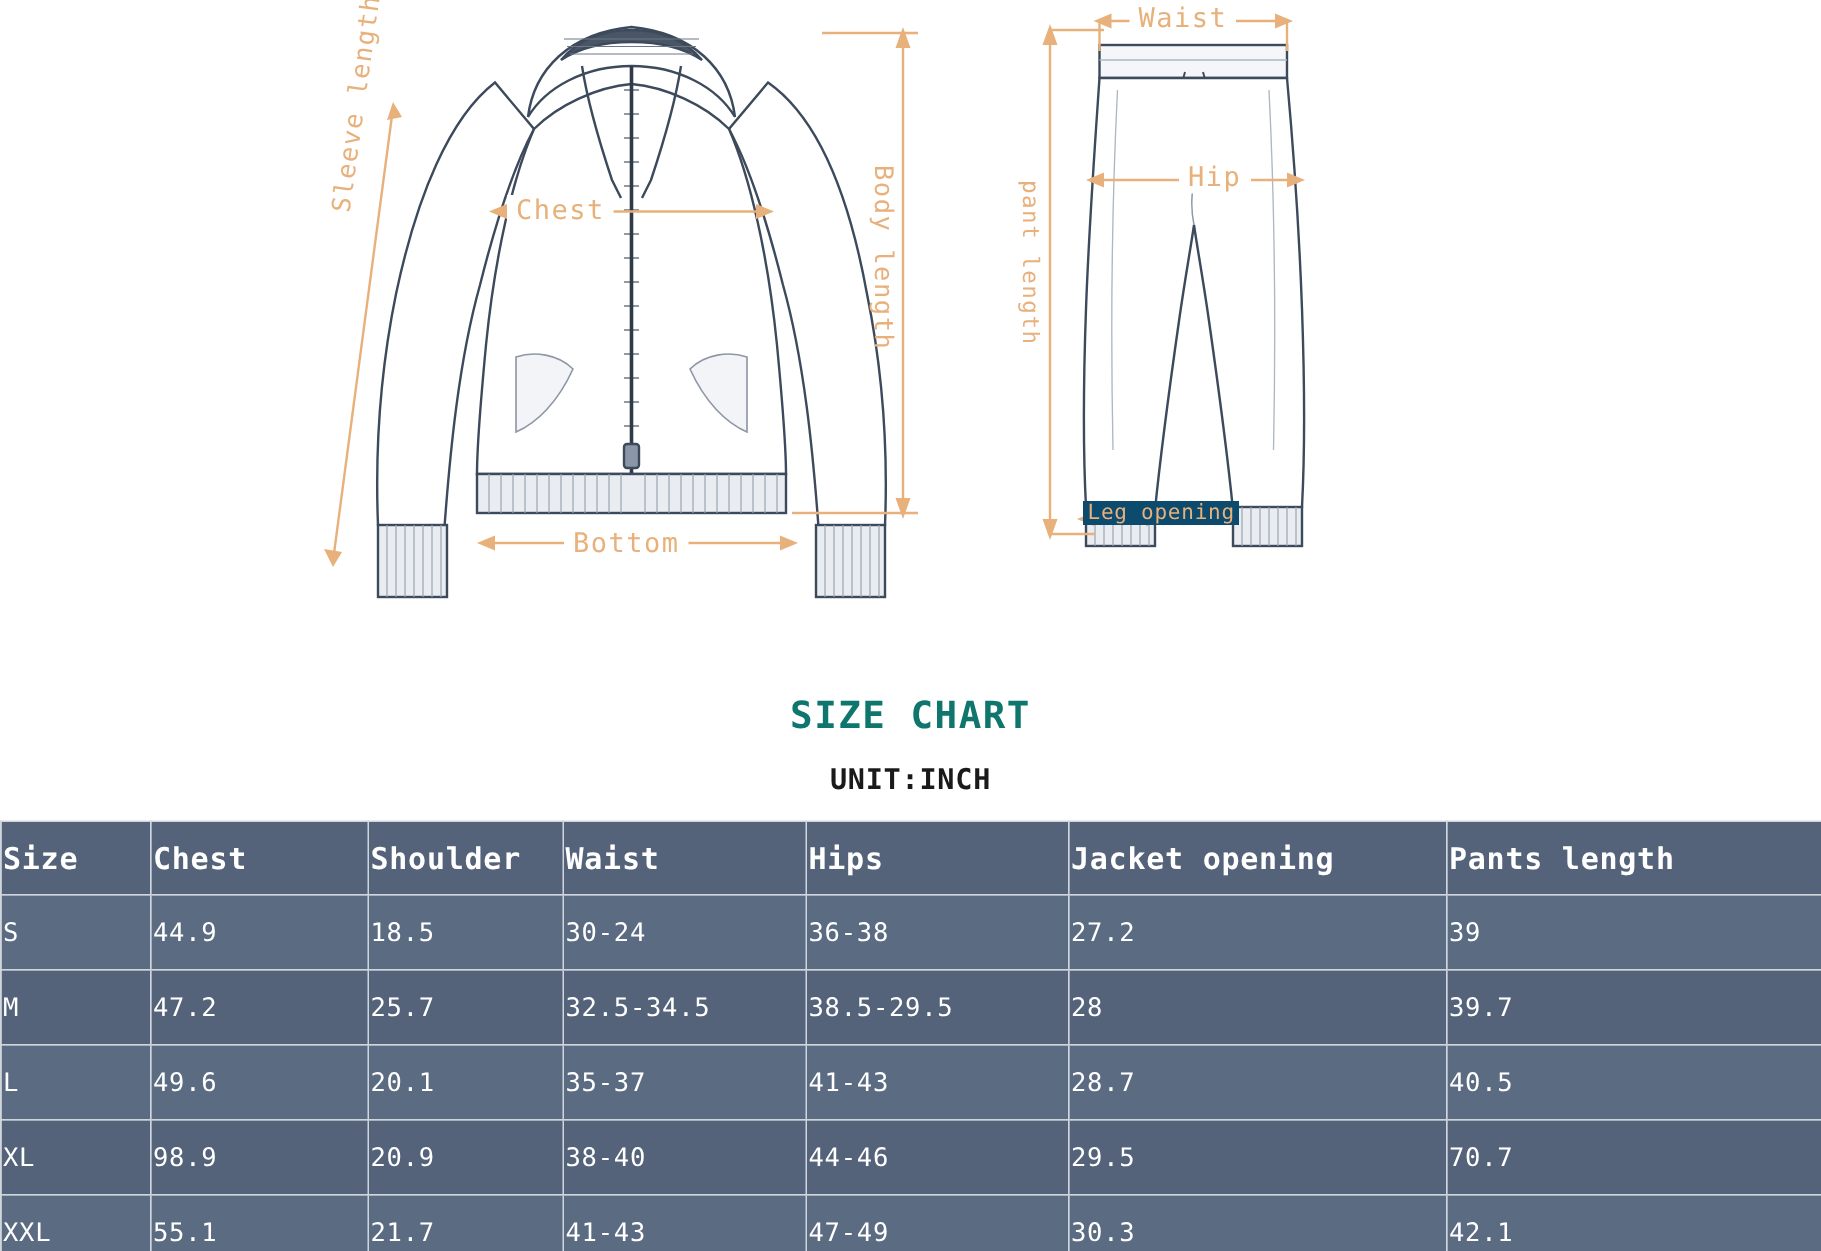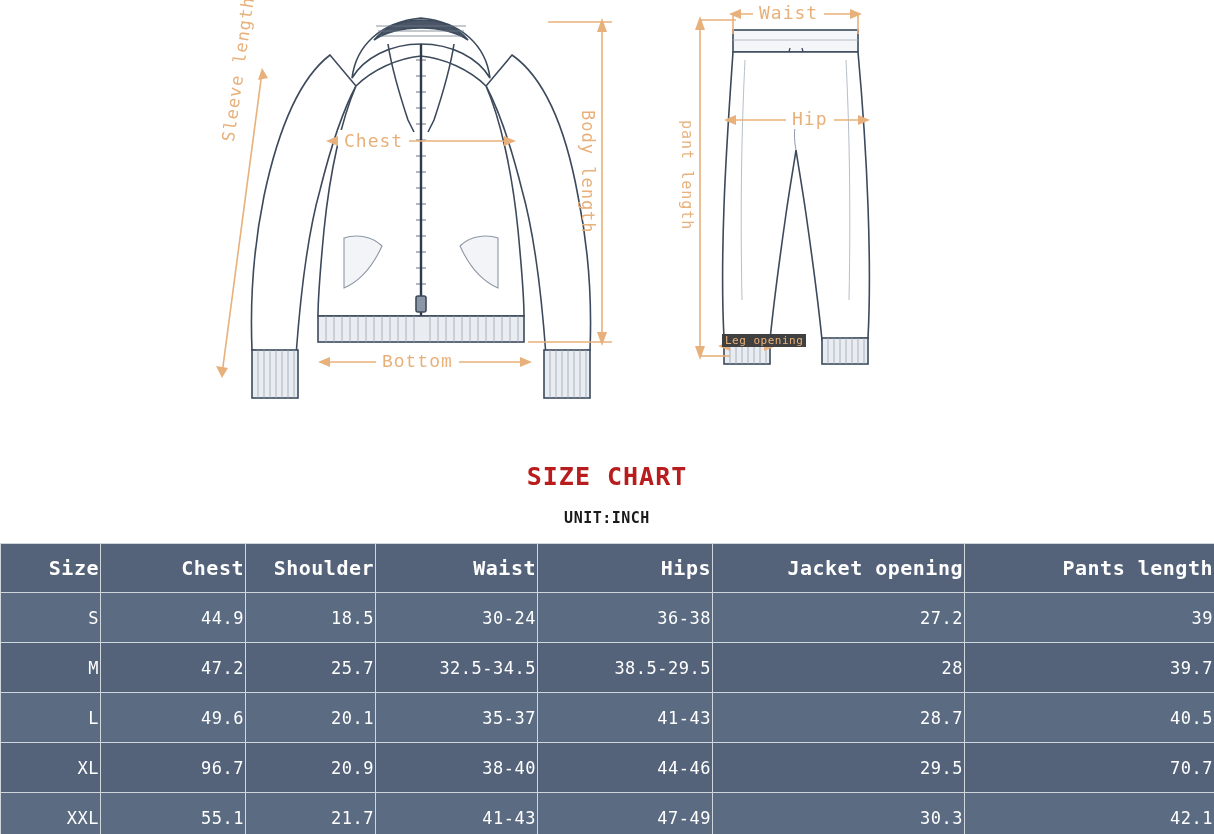--- a/index.html
+++ b/index.html
@@ -38,27 +38,27 @@
     white-space: nowrap;
   }
 
   
   .chart-title {
     text-align: center;
     font-family: "DejaVu Sans Mono", monospace;
     font-size: 25px;
     font-weight: bold;
     letter-spacing: 1px;
-    color: #b91c1c;
+    color: #0f766e;
     margin-top: 22px;
   }
   .chart-unit {
     text-align: center;
     font-family: "DejaVu Sans Mono", monospace;
-    font-size: 15px;
+    font-size: 19px;
     font-weight: bold;
     letter-spacing: 0.5px;
     color: #1a1a1a;
     margin-top: 18px;
   }
 
   
   table.size-table {
     border-collapse: collapse;
     width: 1214px;
@@ -69,21 +69,21 @@
   table.size-table col.c1 { width: 145px; }
   table.size-table col.c2 { width: 130px; }
   table.size-table col.c3 { width: 162px; }
   table.size-table col.c4 { width: 175px; }
   table.size-table col.c5 { width: 252px; }
   table.size-table col.c6 { width: 250px; }
 
   table.size-table th,
   table.size-table td {
     border: 1px solid #cfd6dd;
-    text-align: right;
+    text-align: left;
     color: #ffffff;
     font-family: "DejaVu Sans Mono", monospace;
     letter-spacing: 0.5px;
   }
   table.size-table th {
     height: 46px;
     font-size: 20px;
     font-weight: bold;
     background: #54637a;
   }
@@ -303,34 +303,34 @@
 
     <div class="dim-label" style="left:218px; top:140px; font-size:17px; transform:rotate(-82deg); transform-origin:left top; letter-spacing:1px;">
       <span>Sleeve length</span>
     </div>
     <div class="dim-label" style="left:338px; top:130px; font-size:18px; background:#ffffff; padding:0 6px; letter-spacing:1px;">
       <span>Chest</span>
     </div>
     <div class="dim-label" style="left:598px; top:110px; font-size:17px; transform:rotate(90deg); transform-origin:left top; letter-spacing:1px;">
       <span>Body length</span>
     </div>
-    <div class="dim-label" style="left:376px; top:352px; font-size:18px; background:#ffffff; padding:0 6px; letter-spacing:1px;font-family:Liberation Mono, monospace;">
+    <div class="dim-label" style="left:376px; top:352px; font-size:18px; background:#ffffff; padding:0 6px; letter-spacing:1px;">
       <span>Bottom</span>
     </div>
 
     <div class="dim-label" style="left:753px; top:2px; font-size:18px; background:#ffffff; padding:0 6px; letter-spacing:1px;">
       <span>Waist</span>
     </div>
     <div class="dim-label" style="left:738px; top:108px; font-size:18px; background:#ffffff; padding:0 6px; letter-spacing:1px;margin-left:48px;">
       <span>Hip</span>
     </div>
     <div class="dim-label" style="left:696px; top:120px; font-size:15px; transform:rotate(90deg); transform-origin:left top; letter-spacing:1px;">
       <span>pant length</span>
     </div>
-    <div class="dim-label" style="left:722px; top:334px; font-size:11px; background:#404040; padding:0 3px; letter-spacing:0.5px;">
+    <div class="dim-label" style="left:722px; top:334px; font-size:14px; background:#0c4a6e; padding:0 3px; letter-spacing:0.5px;">
       <span>Leg opening</span>
     </div>
   </div>
 
   <div class="chart-title">SIZE CHART</div>
   <div class="chart-unit">UNIT:INCH</div>
 
   <table class="size-table">
     <colgroup>
       <col class="c0">
@@ -375,21 +375,21 @@
         <td>L</td>
         <td>49.6</td>
         <td>20.1</td>
         <td>35-37</td>
         <td>41-43</td>
         <td>28.7</td>
         <td>40.5</td>
       </tr>
       <tr class="even">
         <td>XL</td>
-        <td>96.7</td>
+        <td>98.9</td>
         <td>20.9</td>
         <td>38-40</td>
         <td>44-46</td>
         <td>29.5</td>
         <td>70.7</td>
       </tr>
       <tr class="odd">
         <td>XXL</td>
         <td>55.1</td>
         <td>21.7</td>

